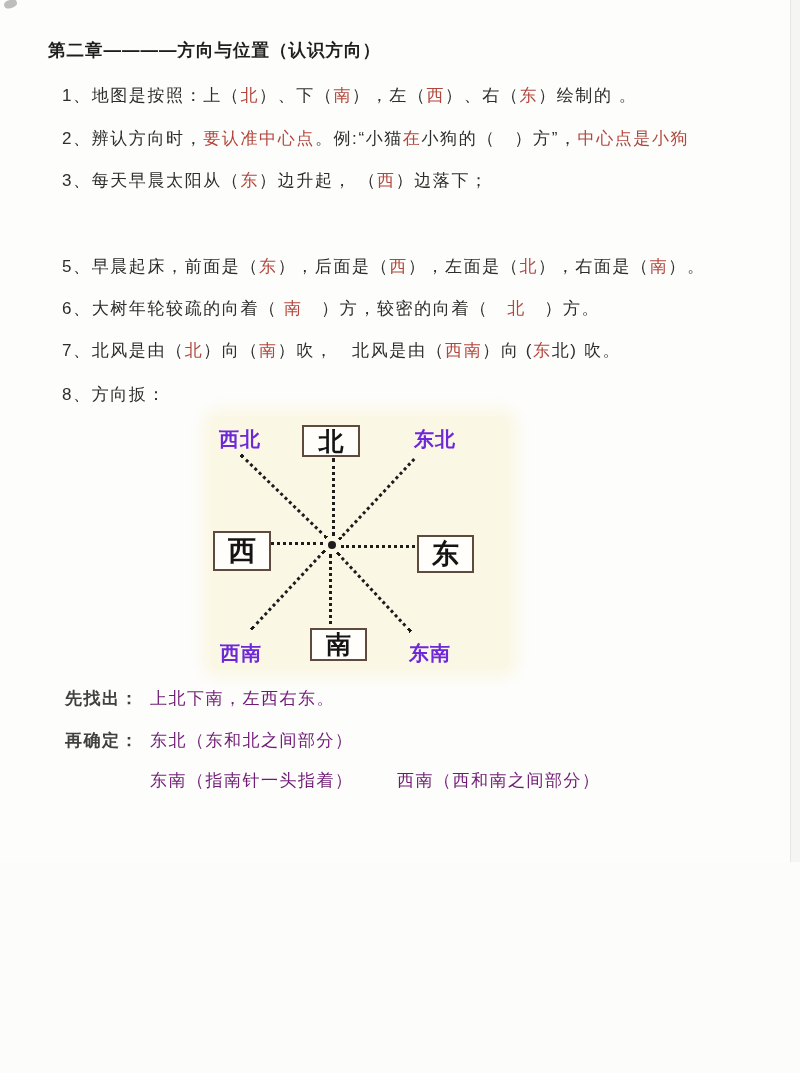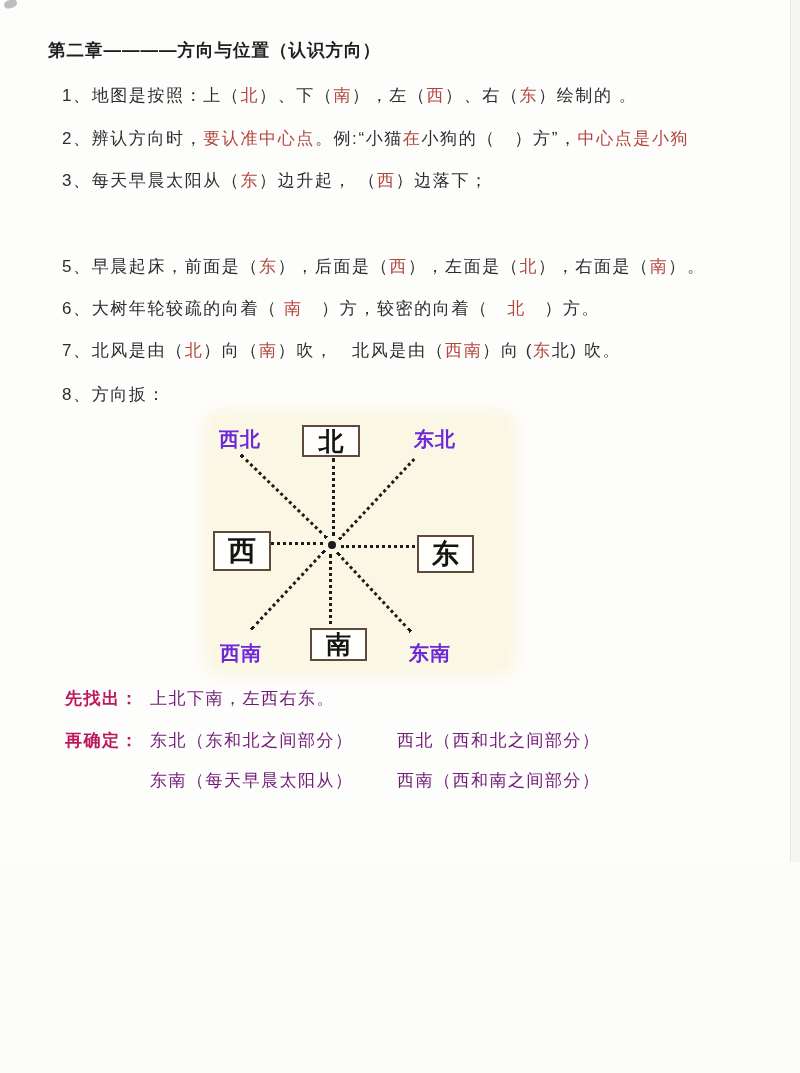--- a/index.html
+++ b/index.html
@@ -40,21 +40,21 @@
   .box-e{left:207px;top:119px;width:53px;height:34px;font-size:27px;}
   .box-s{left:100px;top:212px;width:53px;height:29px;font-size:25px;}
   .corner{position:absolute;font-family:"Liberation Serif","DejaVu Serif",serif;
           font-weight:bold;font-size:20px;color:#6d28d9;letter-spacing:1px;white-space:nowrap;}
   .c-nw{left:9px;  top:10px;}
   .c-ne{left:204px;top:10px;}
   .c-sw{left:10px; top:224px;}
   .c-se{left:199px;top:224px;}
 
   
-  .sum-label{position:absolute;left:65px;font-size:17px;font-weight:bold;color:#be185d;
+  .sum-label{position:absolute;left:65px;font-size:17px;font-weight:bold;color:#404040;
              letter-spacing:1.5px;white-space:nowrap;}
   .sum-text{position:absolute;font-size:17px;color:#701a75;letter-spacing:1.5px;white-space:nowrap;}
   .s1{top:687px;} .s1t{left:150px;top:687px;}
   .s2{top:729px;} .r1l{left:150px;top:729px;} .r1r{left:397px;top:729px;}
   .r2l{left:150px;top:769px;} .r2r{left:397px;top:769px;}
 
   
   .watermark{position:absolute;left:363px;top:918px;font-size:78px;font-weight:800;
              color:#ebebeb;letter-spacing:0;white-space:nowrap;}
 
@@ -101,22 +101,21 @@
     <div class="corner c-ne">东北</div>
     <div class="corner c-sw">西南</div>
     <div class="corner c-se">东南</div>
   </div>
 
   <div class="sum-label s1">先找出：</div>
   <div class="sum-text s1t">上北下南，左西右东。</div>
 
   <div class="sum-label s2">再确定：</div>
   <div class="sum-text r1l">东北（东和北之间部分）</div>
-  <div class="sum-text r1r">西北（西和北之间部分）</div>
-  <div class="sum-text r2l">东南（每天早晨太阳从）</div>
+  <div class="sum-text r2l">东南（指南针一头指着）</div>
   <div class="sum-text r2r">西南（西和南之间部分）</div>
 
   <div class="watermark">vv99.net</div>
 
   <div class="corner-smudge"></div>
   <div class="right-strip"></div>
   <div class="bottom-strip"></div>
   <div class="bottom-footer"></div>
 </div>
 

